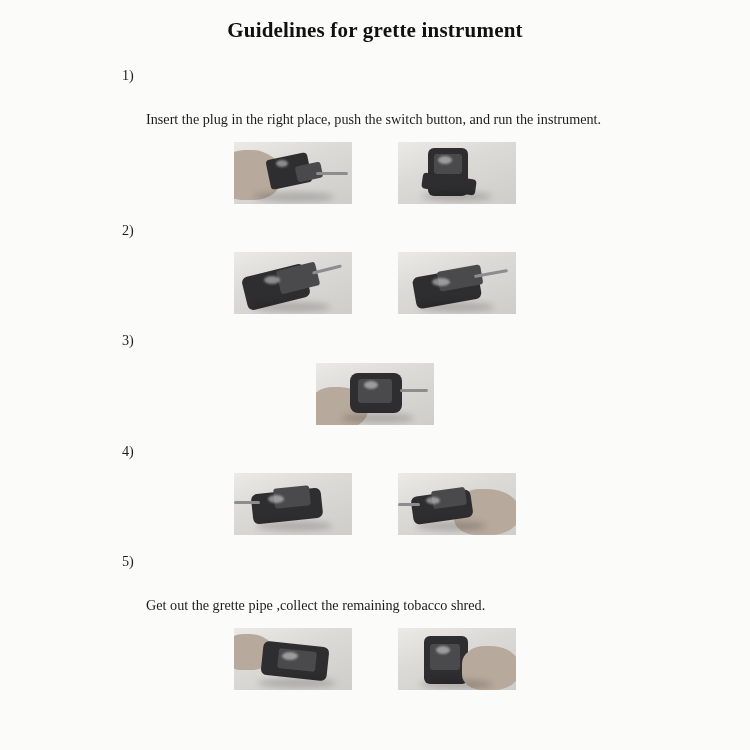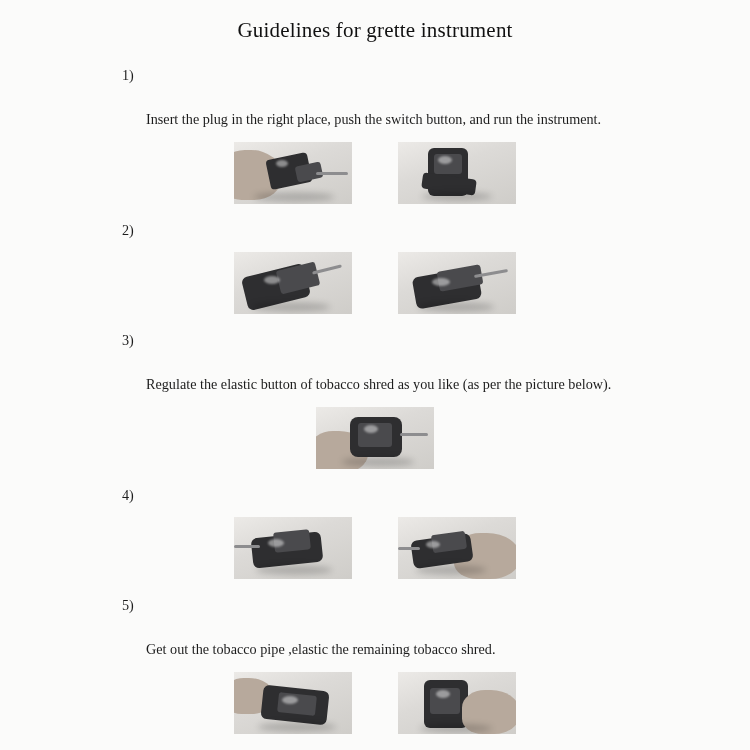--- a/index.html
+++ b/index.html
@@ -18,21 +18,21 @@
     position: relative;
     width: 750px;
     height: 750px;
     background: #fbfbfa;
     box-sizing: border-box;
     padding: 10px 44px 0 44px;
   }
   .doc-title {
     text-align: center;
     font-size: 21px;
-    font-weight: normal;
+    font-weight: bold;
     font-family: "Liberation Serif", serif;
     letter-spacing: 0.2px;
     margin-top: 8px;
     margin-bottom: 22px;
     color: #111;
   }
   .step {
     margin-bottom: 2px;
   }
   .step-text {
@@ -164,21 +164,20 @@
         <div class="rod" style="left:76px; top:20px; width:34px; transform:rotate(-10deg);"></div>
         <div class="shine" style="left:34px; top:26px; width:18px; height:8px;"></div>
         <div class="shadow" style="left:20px; top:50px; width:76px; height:10px;"></div>
       </div>
     </div>
   </div>
 
   <div class="step">
     <div class="step-text">
       <span class="step-num">3)</span>
-      <span class="step-body">Regulate the elastic button of tobacco shred as you like (as per the picture below).</span>
     </div>
     <div class="images single">
       <div class="photo">
         <div class="bg"></div>
         <div class="hand" style="left:-6px; top:24px; width:58px; height:42px;"></div>
         <div class="dev" style="left:34px; top:10px; width:52px; height:40px; border-radius:8px;"></div>
         <div class="dev2" style="left:42px; top:16px; width:34px; height:24px;"></div>
         <div class="rod" style="left:84px; top:26px; width:28px;"></div>
         <div class="shine" style="left:48px; top:18px; width:14px; height:8px;"></div>
         <div class="shadow" style="left:26px; top:50px; width:72px; height:10px;"></div>
@@ -207,21 +206,21 @@
         <div class="rod" style="left:0px; top:30px; width:22px;"></div>
         <div class="shine" style="left:28px; top:24px; width:14px; height:7px;"></div>
         <div class="shadow" style="left:18px; top:48px; width:70px; height:10px;"></div>
       </div>
     </div>
   </div>
 
   <div class="step">
     <div class="step-text">
       <span class="step-num">5)</span>
-      <span class="step-body">Get out the tobacco pipe ,elastic the remaining tobacco shred.</span>
+      <span class="step-body">Get out the grette pipe ,collect the remaining tobacco shred.</span>
     </div>
     <div class="images">
       <div class="photo">
         <div class="bg"></div>
         <div class="hand" style="left:-10px; top:6px; width:50px; height:36px;"></div>
         <div class="dev" style="left:28px; top:16px; width:66px; height:34px; border-radius:6px; transform:rotate(6deg);"></div>
         <div class="dev2" style="left:44px; top:22px; width:38px; height:20px; transform:rotate(6deg);"></div>
         <div class="shine" style="left:48px; top:24px; width:16px; height:8px;"></div>
         <div class="shadow" style="left:24px; top:50px; width:78px; height:10px;"></div>
       </div>

